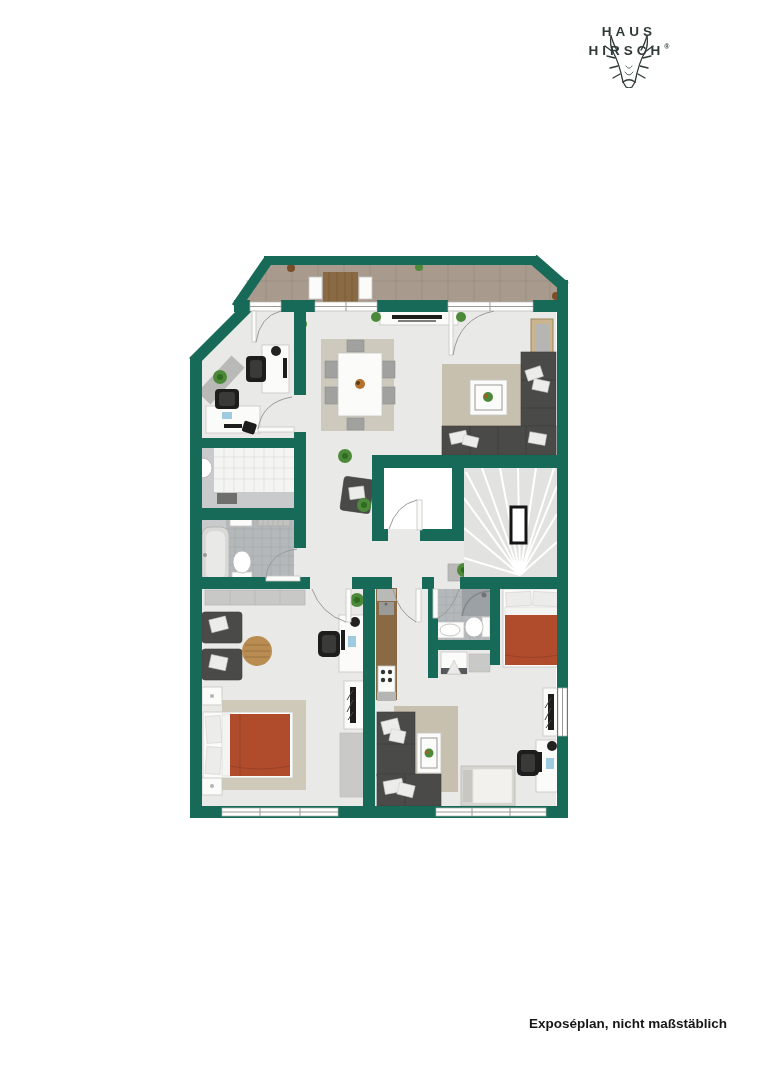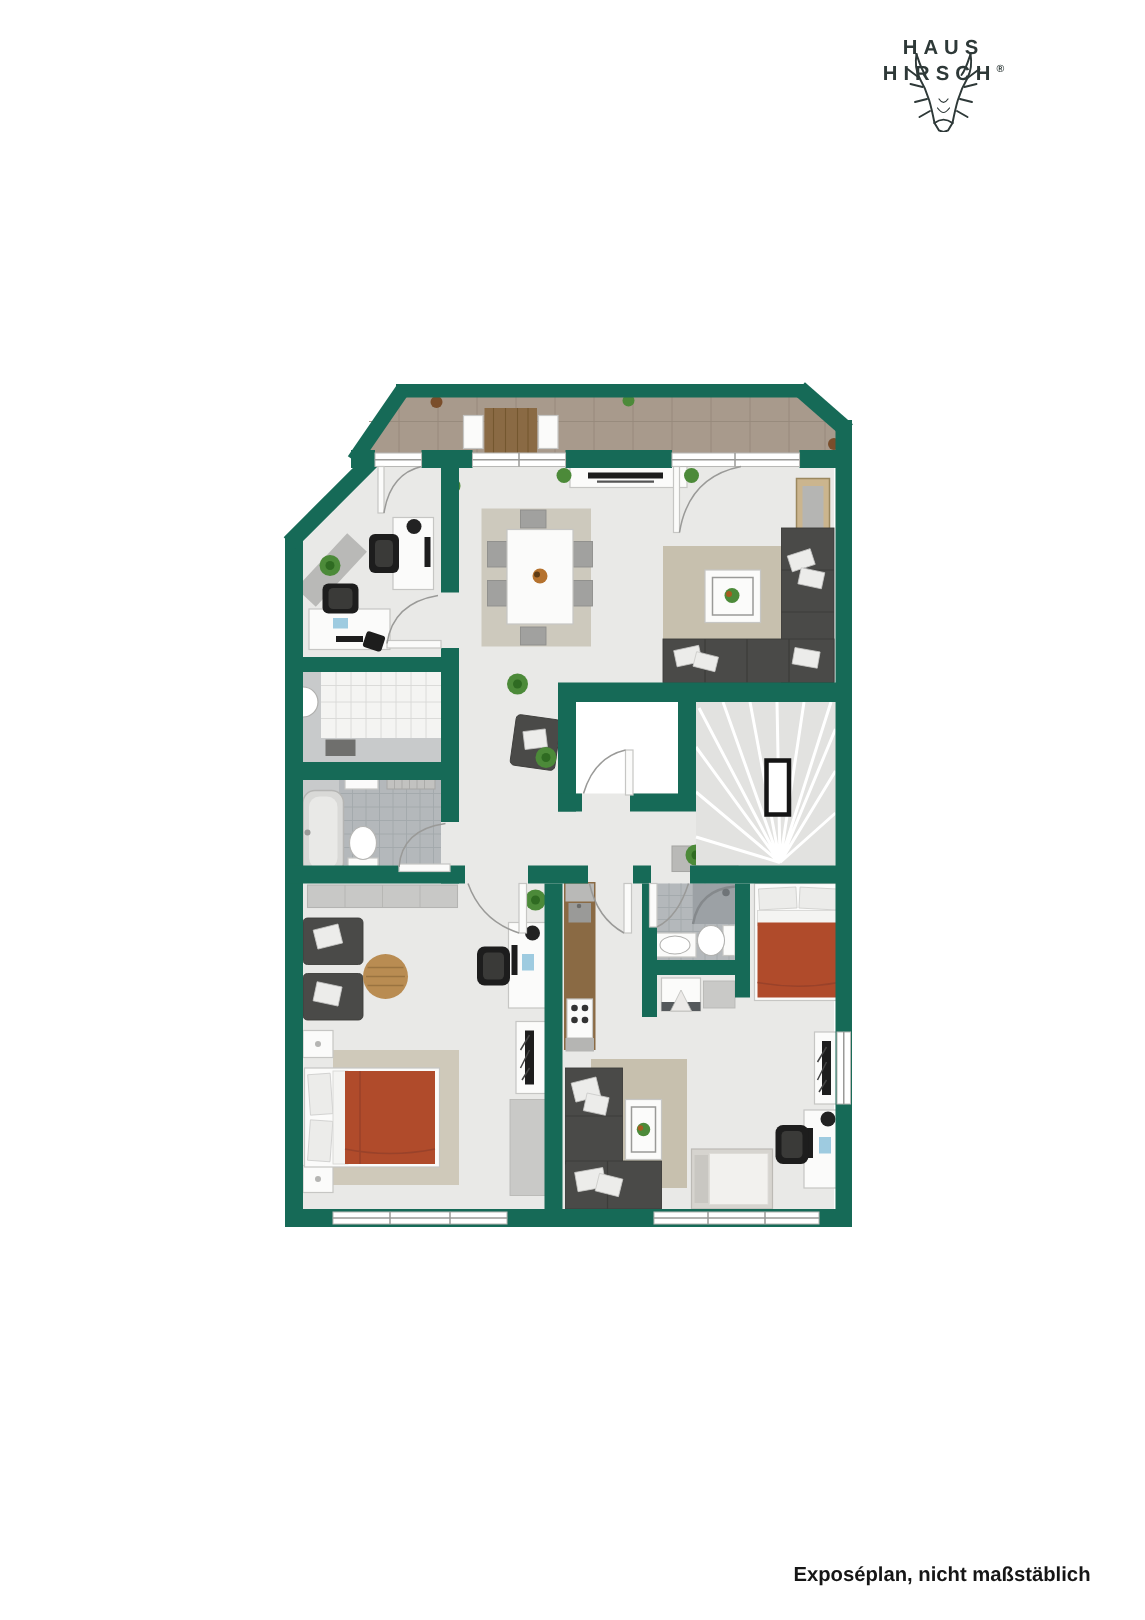--- a/index.html
+++ b/index.html
@@ -1,21 +1,21 @@
 <!DOCTYPE html>
 <html style="--pagebg: #ffffff; --wall: #166a57; --floor: #e9e9e7; --balcony: #a89a8c; --rug: #c7c0ae; --sofa: #4a4a48; --terracotta: #b04b2b; --wood: #8a6a44; --tilegray: #b4b8bb; --tilelight: #c8cacb; --kitchentile: #f4f4f2; --stairs: #e2e2e0; --plant: #4c8a39; --text: #2e3938;"><head>
 <meta charset="utf-8">
 <style>
   html,body{margin:0;padding:0;background:#fff;}
   #page{position:relative;width:763px;height:1080px;background:var(--pagebg,#fff);overflow:hidden;
         font-family:"Liberation Sans",sans-serif;}
   #logo{position:absolute;left:573px;top:24px;width:112px;text-align:center;color:var(--text,#2e3938);}
   #logo .word{font-weight:bold;font-size:13.5px;letter-spacing:4px;line-height:15px;}
   #logo .word .reg{font-size:7px;vertical-align:super;letter-spacing:0;}
-  #footer{position:absolute;right:36px;top:1042px;font-weight:bold;font-size:13.5px;color:#161616;}
+  #footer{position:absolute;right:36px;top:1016px;font-weight:bold;font-size:13.5px;color:#161616;}
   svg{position:absolute;left:0;top:0;}
   .wall{fill:var(--wall,#166a57);}
   .walll{stroke:var(--wall,#166a57);}
   .floor{fill:var(--floor,#e9e9e7);}
   .balc{fill:var(--balcony,#a89a8c);}
   .rug{fill:var(--rug,#c7c0ae);}
   .rugg{fill:#cdc9bd;}
   .sofa{fill:var(--sofa,#4a4a48);stroke:#3c3c3a;stroke-width:.6;}
   .pil{fill:#ececea;stroke:#c9c9c7;stroke-width:.5;}
   .bedr{fill:var(--terracotta,#b04b2b);}

